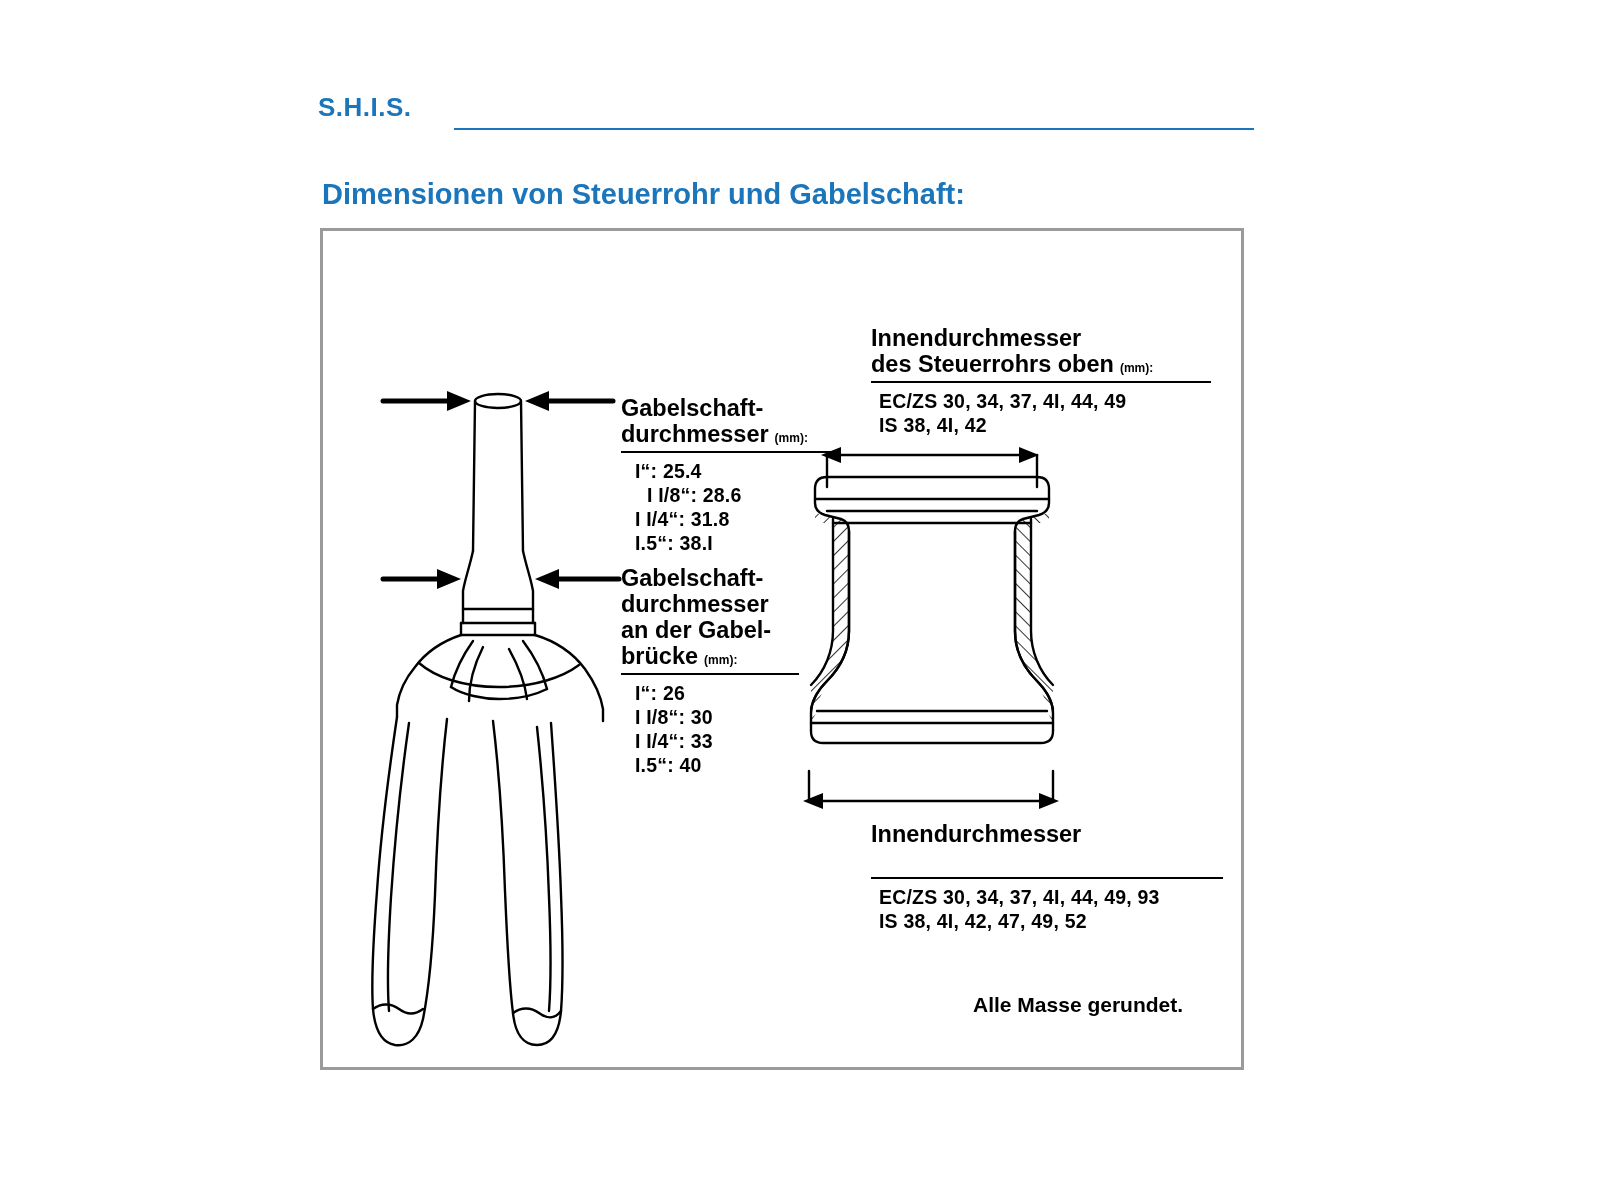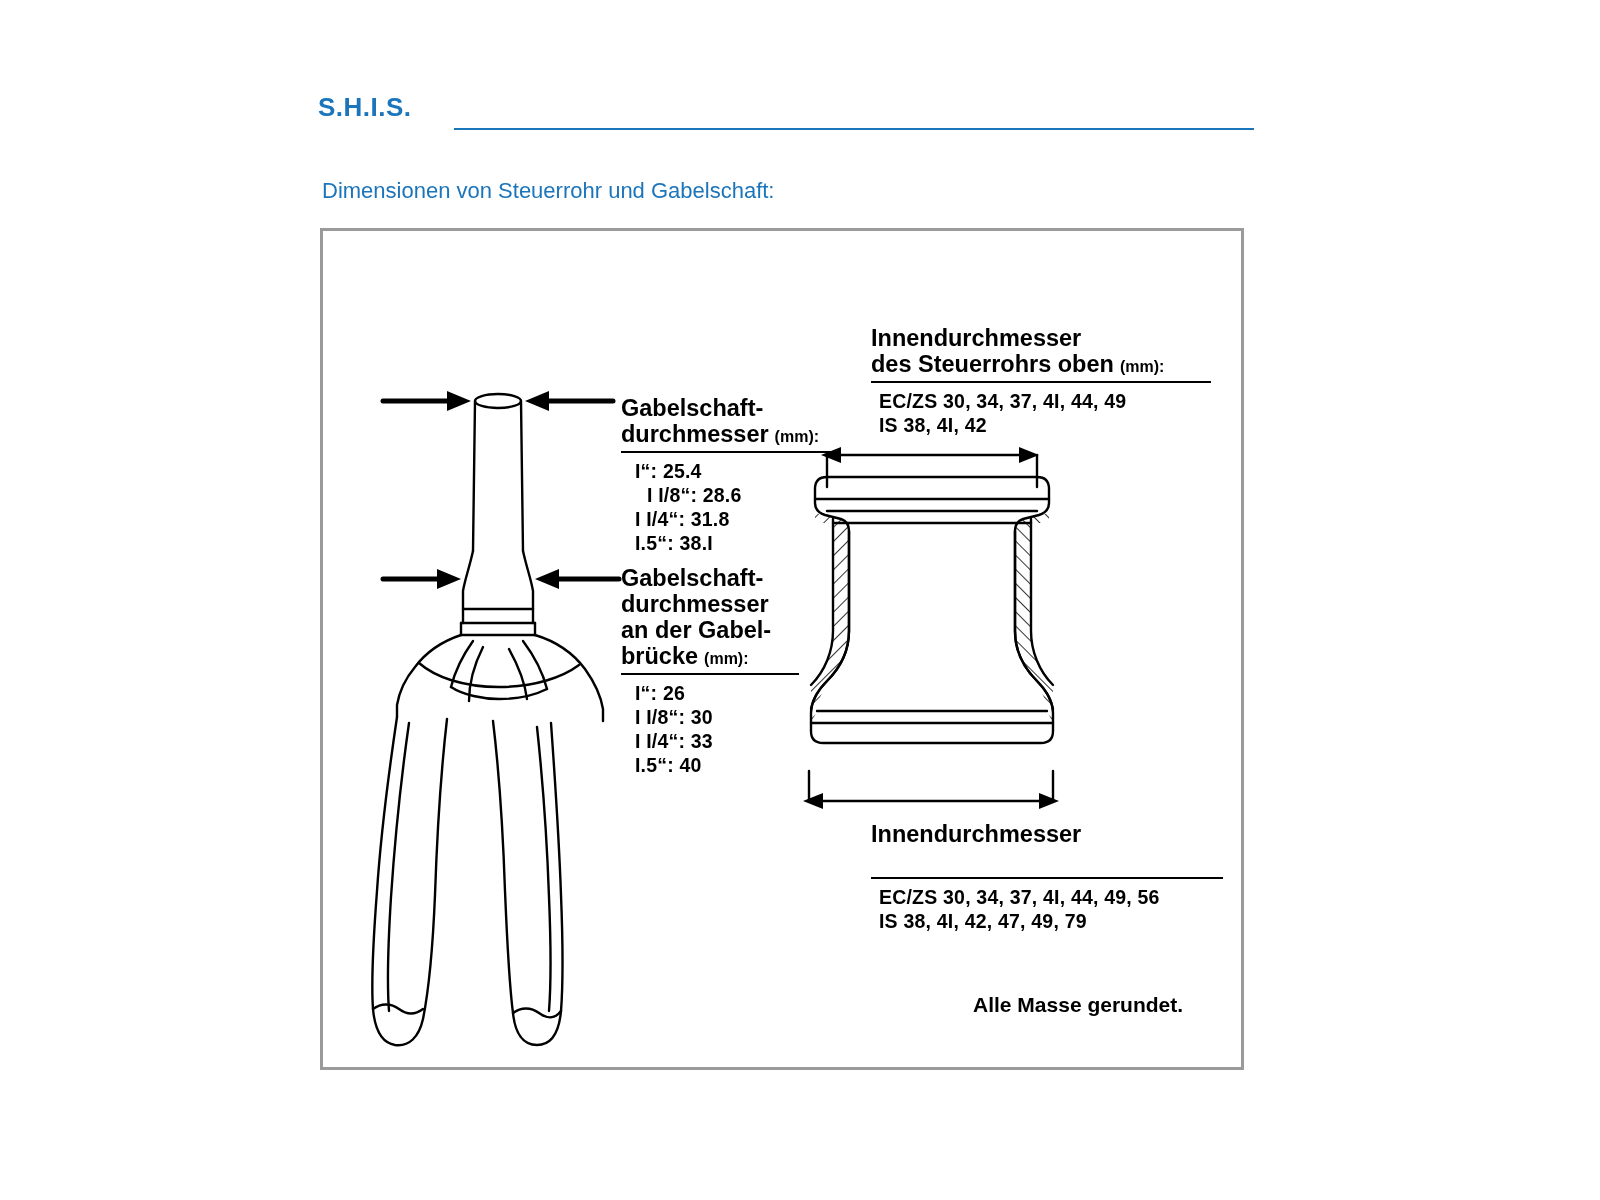--- a/index.html
+++ b/index.html
@@ -41,22 +41,22 @@
     width: 800px;
     height: 2px;
     background: #1b75bb;
   }
 
   
   #subtitle {
     position: absolute;
     left: 322px;
     top: 178px;
-    font-size: 22px;
-    font-weight: normal;
+    font-size: 29px;
+    font-weight: bold;
     color: #1b75bb;
     white-space: nowrap;
   }
 
   
   #figure-frame {
     position: absolute;
     left: 320px;
     top: 228px;
     width: 924px;
@@ -78,21 +78,21 @@
     font-family: Liberation Sans, sans-serif;
     white-space: nowrap;
   }
   .lbl-head {
     font-weight: bold;
     font-size: 23.5px;
     line-height: 26px;
   }
   .lbl-unit {
     font-weight: bold;
-    font-size: 16px;
+    font-size: 12px;
   }
   .lbl-vals {
     font-weight: bold;
     font-size: 19.5px;
     line-height: 24px;
     letter-spacing: 0.2px;
   }
   .lbl-note {
     font-weight: bold;
     font-size: 21px;
@@ -290,18 +290,18 @@
   <div class="fig-text lbl-vals" style="left:312px; top:522px;">I.5“: 40</div>
 
   <div class="fig-text lbl-head" style="left:548px; top:94px;">Innendurchmesser</div>
   <div class="fig-text lbl-head" style="left:548px; top:120px;"><span>des Steuerrohrs oben</span><span class="lbl-unit" style="margin-left:6px;">(mm):</span></div>
   <div class="underline-rule" style="left:548px; top:150px; width:340px;"></div>
   <div class="fig-text lbl-vals" style="left:556px; top:158px;">EC/ZS 30, 34, 37, 4I, 44, 49</div>
   <div class="fig-text lbl-vals" style="left:556px; top:182px;">IS 38, 4I, 42</div>
 
   <div class="fig-text lbl-head" style="left:548px; top:590px;">Innendurchmesser</div>
   <div class="underline-rule" style="left:548px; top:646px; width:352px;"></div>
-  <div class="fig-text lbl-vals" style="left:556px; top:654px;">EC/ZS 30, 34, 37, 4I, 44, 49, 56</div>
-  <div class="fig-text lbl-vals" style="left:556px; top:678px;">IS 38, 4I, 42, 47, 49, 79</div>
+  <div class="fig-text lbl-vals" style="left:556px; top:654px;">EC/ZS 30, 34, 37, 4I, 44, 49, 93</div>
+  <div class="fig-text lbl-vals" style="left:556px; top:678px;">IS 38, 4I, 42, 47, 49, 52</div>
 
   <div class="fig-text lbl-note" style="left:650px; top:762px;">Alle Masse gerundet.</div>
 
 </div>
 
 </body></html>

